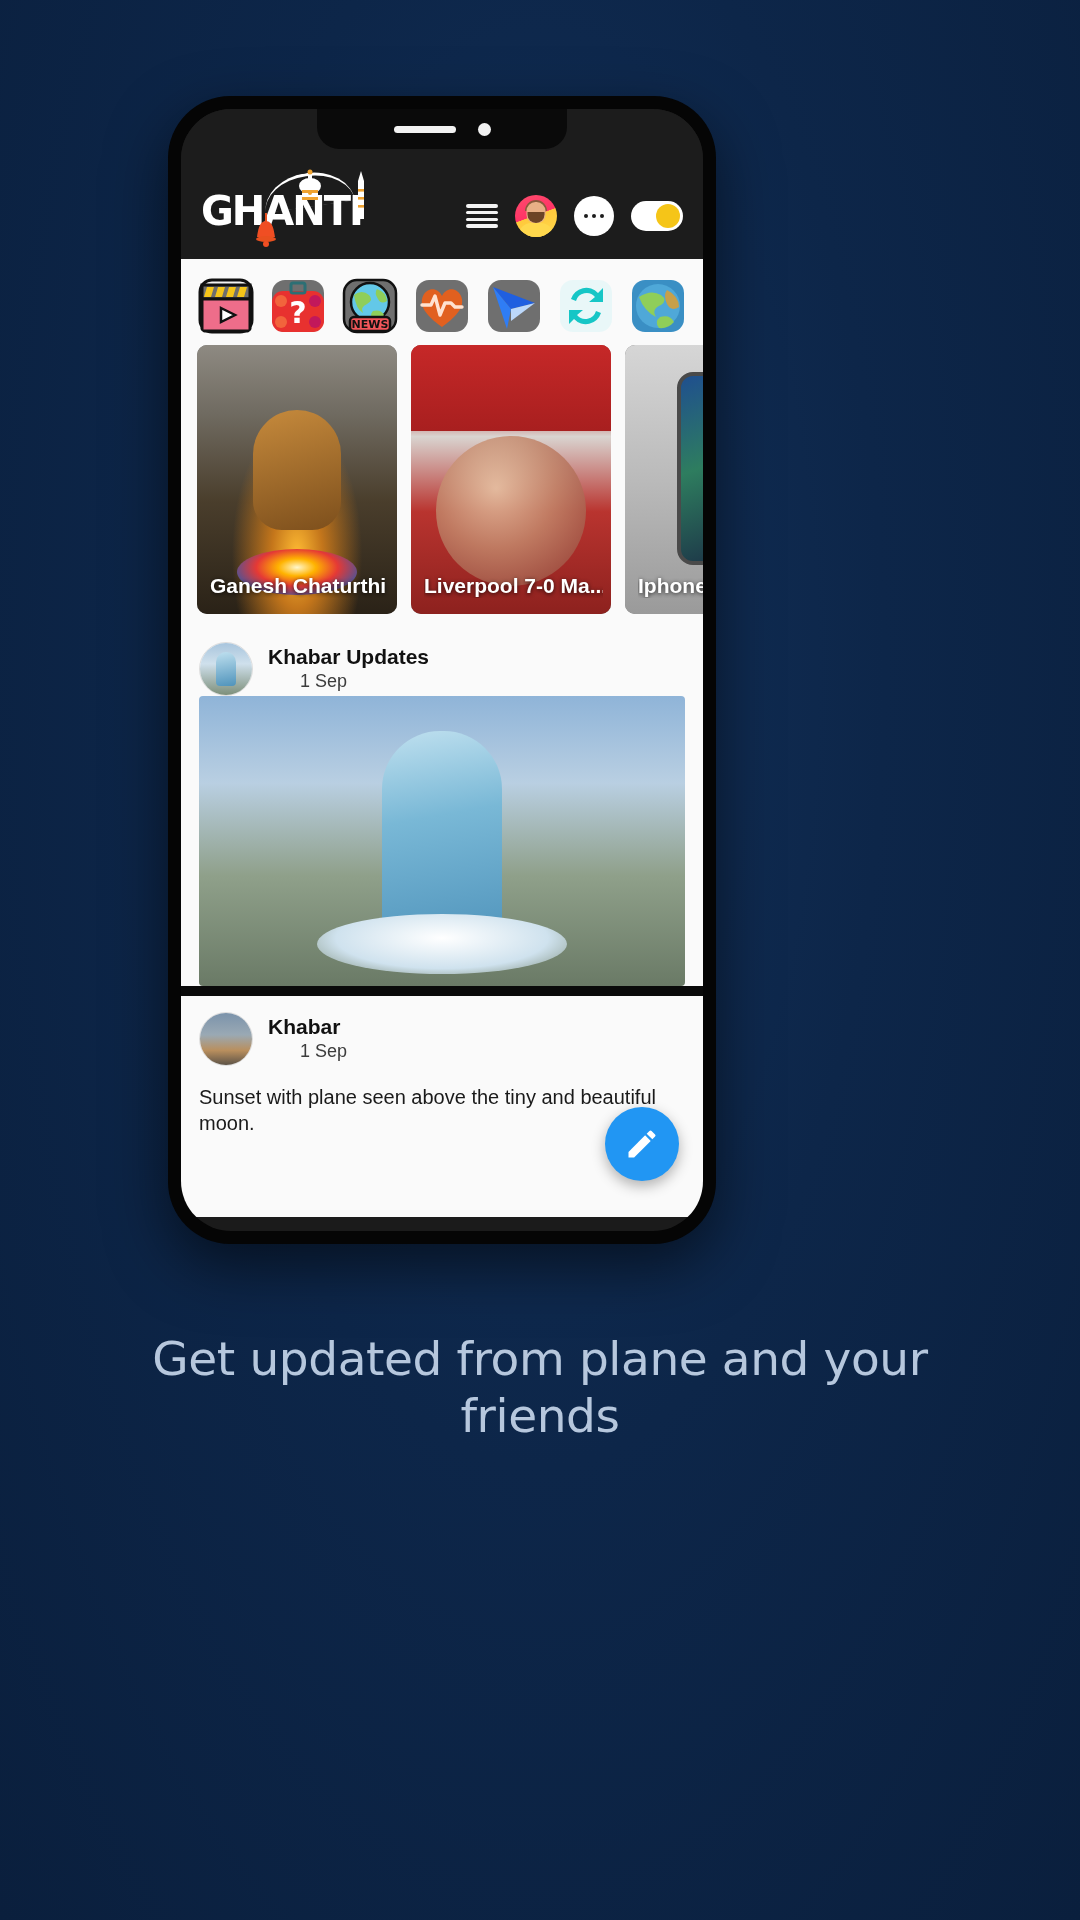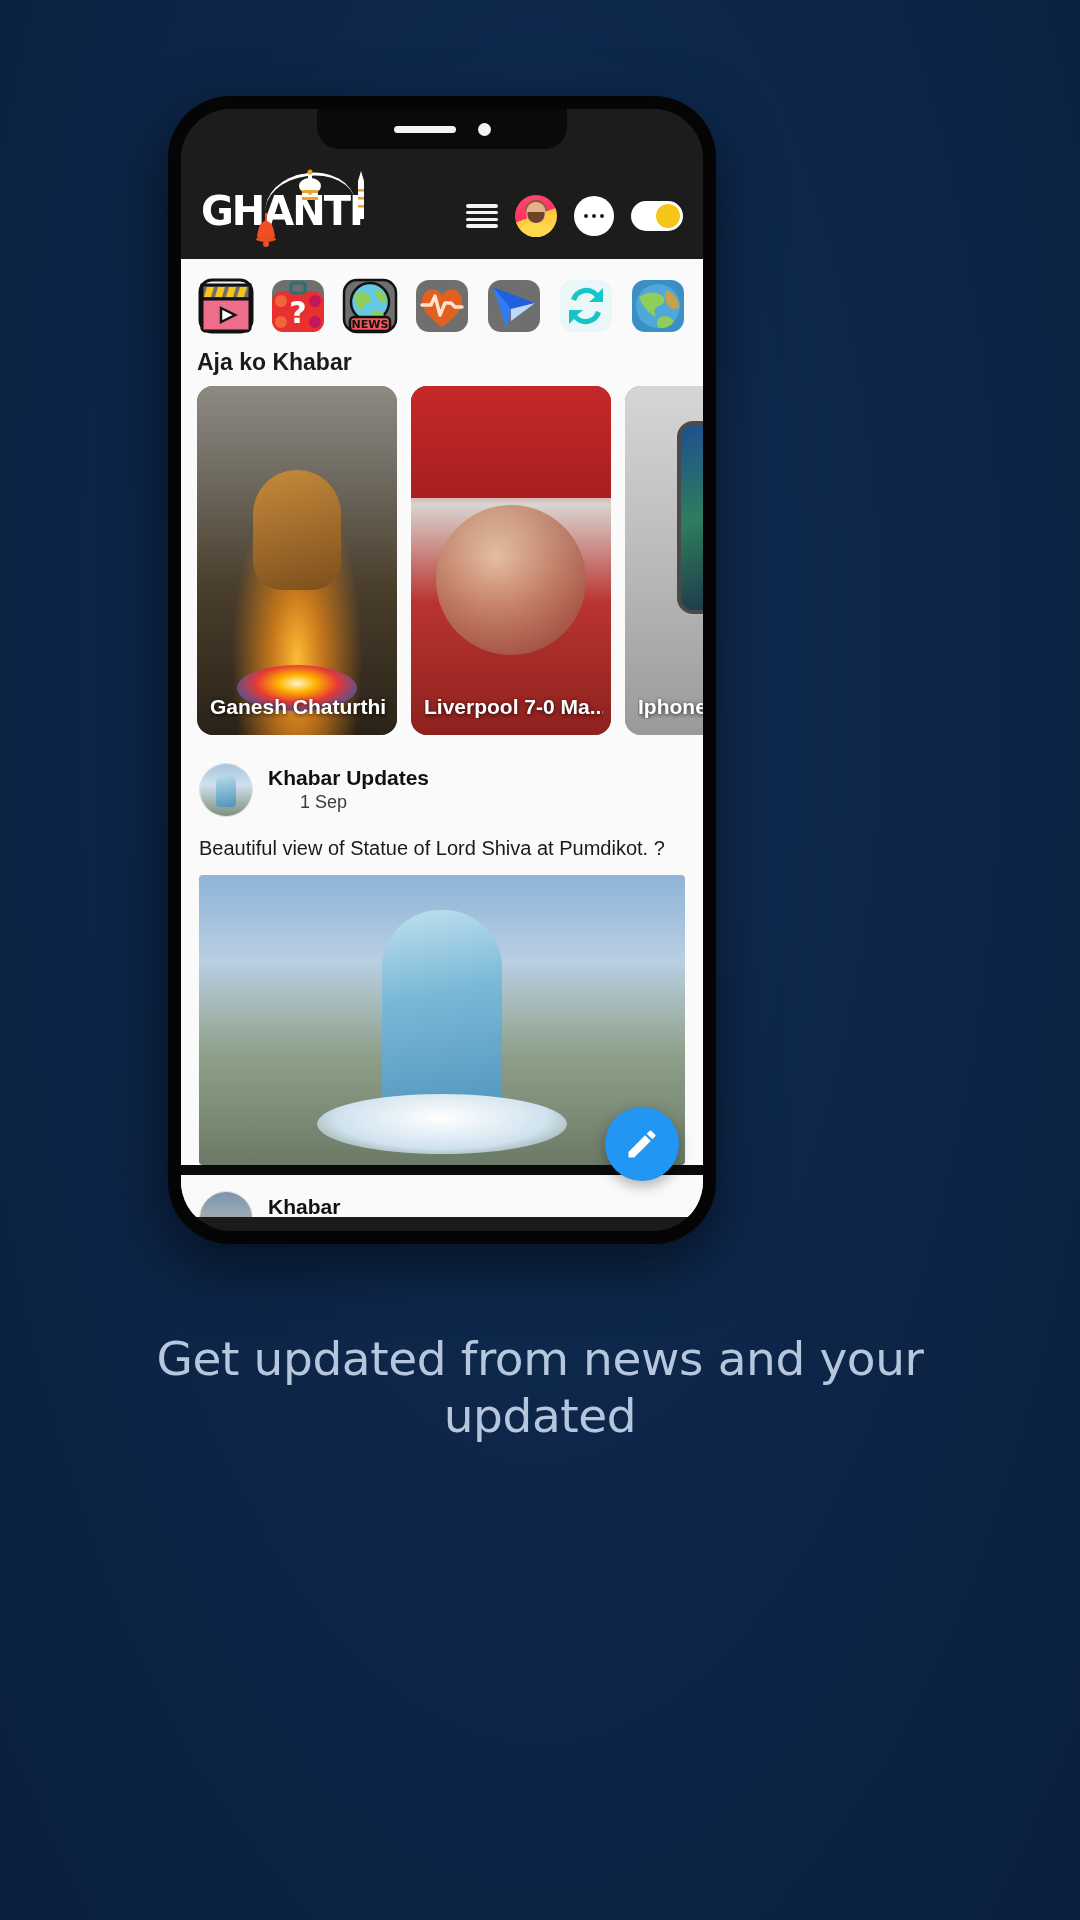--- a/index.html
+++ b/index.html
@@ -184,22 +184,22 @@
 
   
   .stories {
     display: flex;
     gap: 14px;
     padding-left: 16px;
     overflow: hidden;
   }
   .story-card {
     flex: 0 0 auto;
-    width: 200px; height: 349px;
-    border-radius: 16px;
+    width: 200px; height: 269px;
+    border-radius: 10px;
     position: relative;
     overflow: hidden;
     background: #737373;
   }
   .story-label {
     position: absolute;
     left: 13px; bottom: 16px; right: 8px;
     color: #ffffff;
     font-size: 21px;
     font-weight: 700;
@@ -500,21 +500,20 @@
               <rect x="3" y="3" width="52" height="52" rx="13" fill="#3a8fc4"></rect>
               <circle cx="29" cy="29" r="22" fill="#4fa8d8"></circle>
               <path d="M10 20 q12 -8 22 -2 q7 5 0 10 q-10 4 -5 12 q-12 -6 -17 -20 Z" fill="#8fce5a"></path>
               <path d="M38 13 q12 6 12 17 q-8 5 -12 -3 q-4 -9 0 -14 Z" fill="#c8a04a"></path>
               <path d="M31 40 q10 -3 14 5 q-6 7 -15 6 q-5 -6 1 -11 Z" fill="#8fce5a"></path>
             </svg>
           </div>
 
         </div>
 
-        <div class="section-title">Aja ko Khabar</div>
 
         <div class="stories">
 
           <div class="story-card">
             <div class="img-ganesh"></div>
             <div class="story-label">Ganesh Chaturthi</div>
           </div>
 
           <div class="story-card">
             <div class="img-liverpool"></div>
@@ -533,21 +532,20 @@
           <div class="post">
             <div class="post-head">
               <div class="post-avatar">
                 <div class="img-shiva-ava"></div>
               </div>
               <div>
                 <div class="post-name">Khabar Updates</div>
                 <div class="post-date">1 Sep</div>
               </div>
             </div>
-            <div class="post-text">Beautiful view of Statue of Lord Shiva at Pumdikot. ?</div>
             <div class="post-media">
               <div class="img-shiva-post"></div>
             </div>
           </div>
 
           <div class="post-divider"></div>
 
           <div class="post">
             <div class="post-head">
               <div class="post-avatar">
@@ -567,15 +565,15 @@
           <svg width="36" height="36" viewBox="0 0 24 24">
             <path d="M3 17.25V21h3.75L17.81 9.94l-3.75-3.75L3 17.25z" fill="#ffffff"></path>
             <path d="M20.71 7.04a1 1 0 0 0 0-1.41l-2.34-2.34a1 1 0 0 0-1.41 0l-1.83 1.83 3.75 3.75 1.83-1.83z" fill="#ffffff"></path>
           </svg>
         </div>
 
       </div>
     </div>
   </div>
 
-  <div class="tagline">Get updated from news and your updated</div>
+  <div class="tagline">Get updated from plane and your friends</div>
 
 </div>
 
 </body></html>

